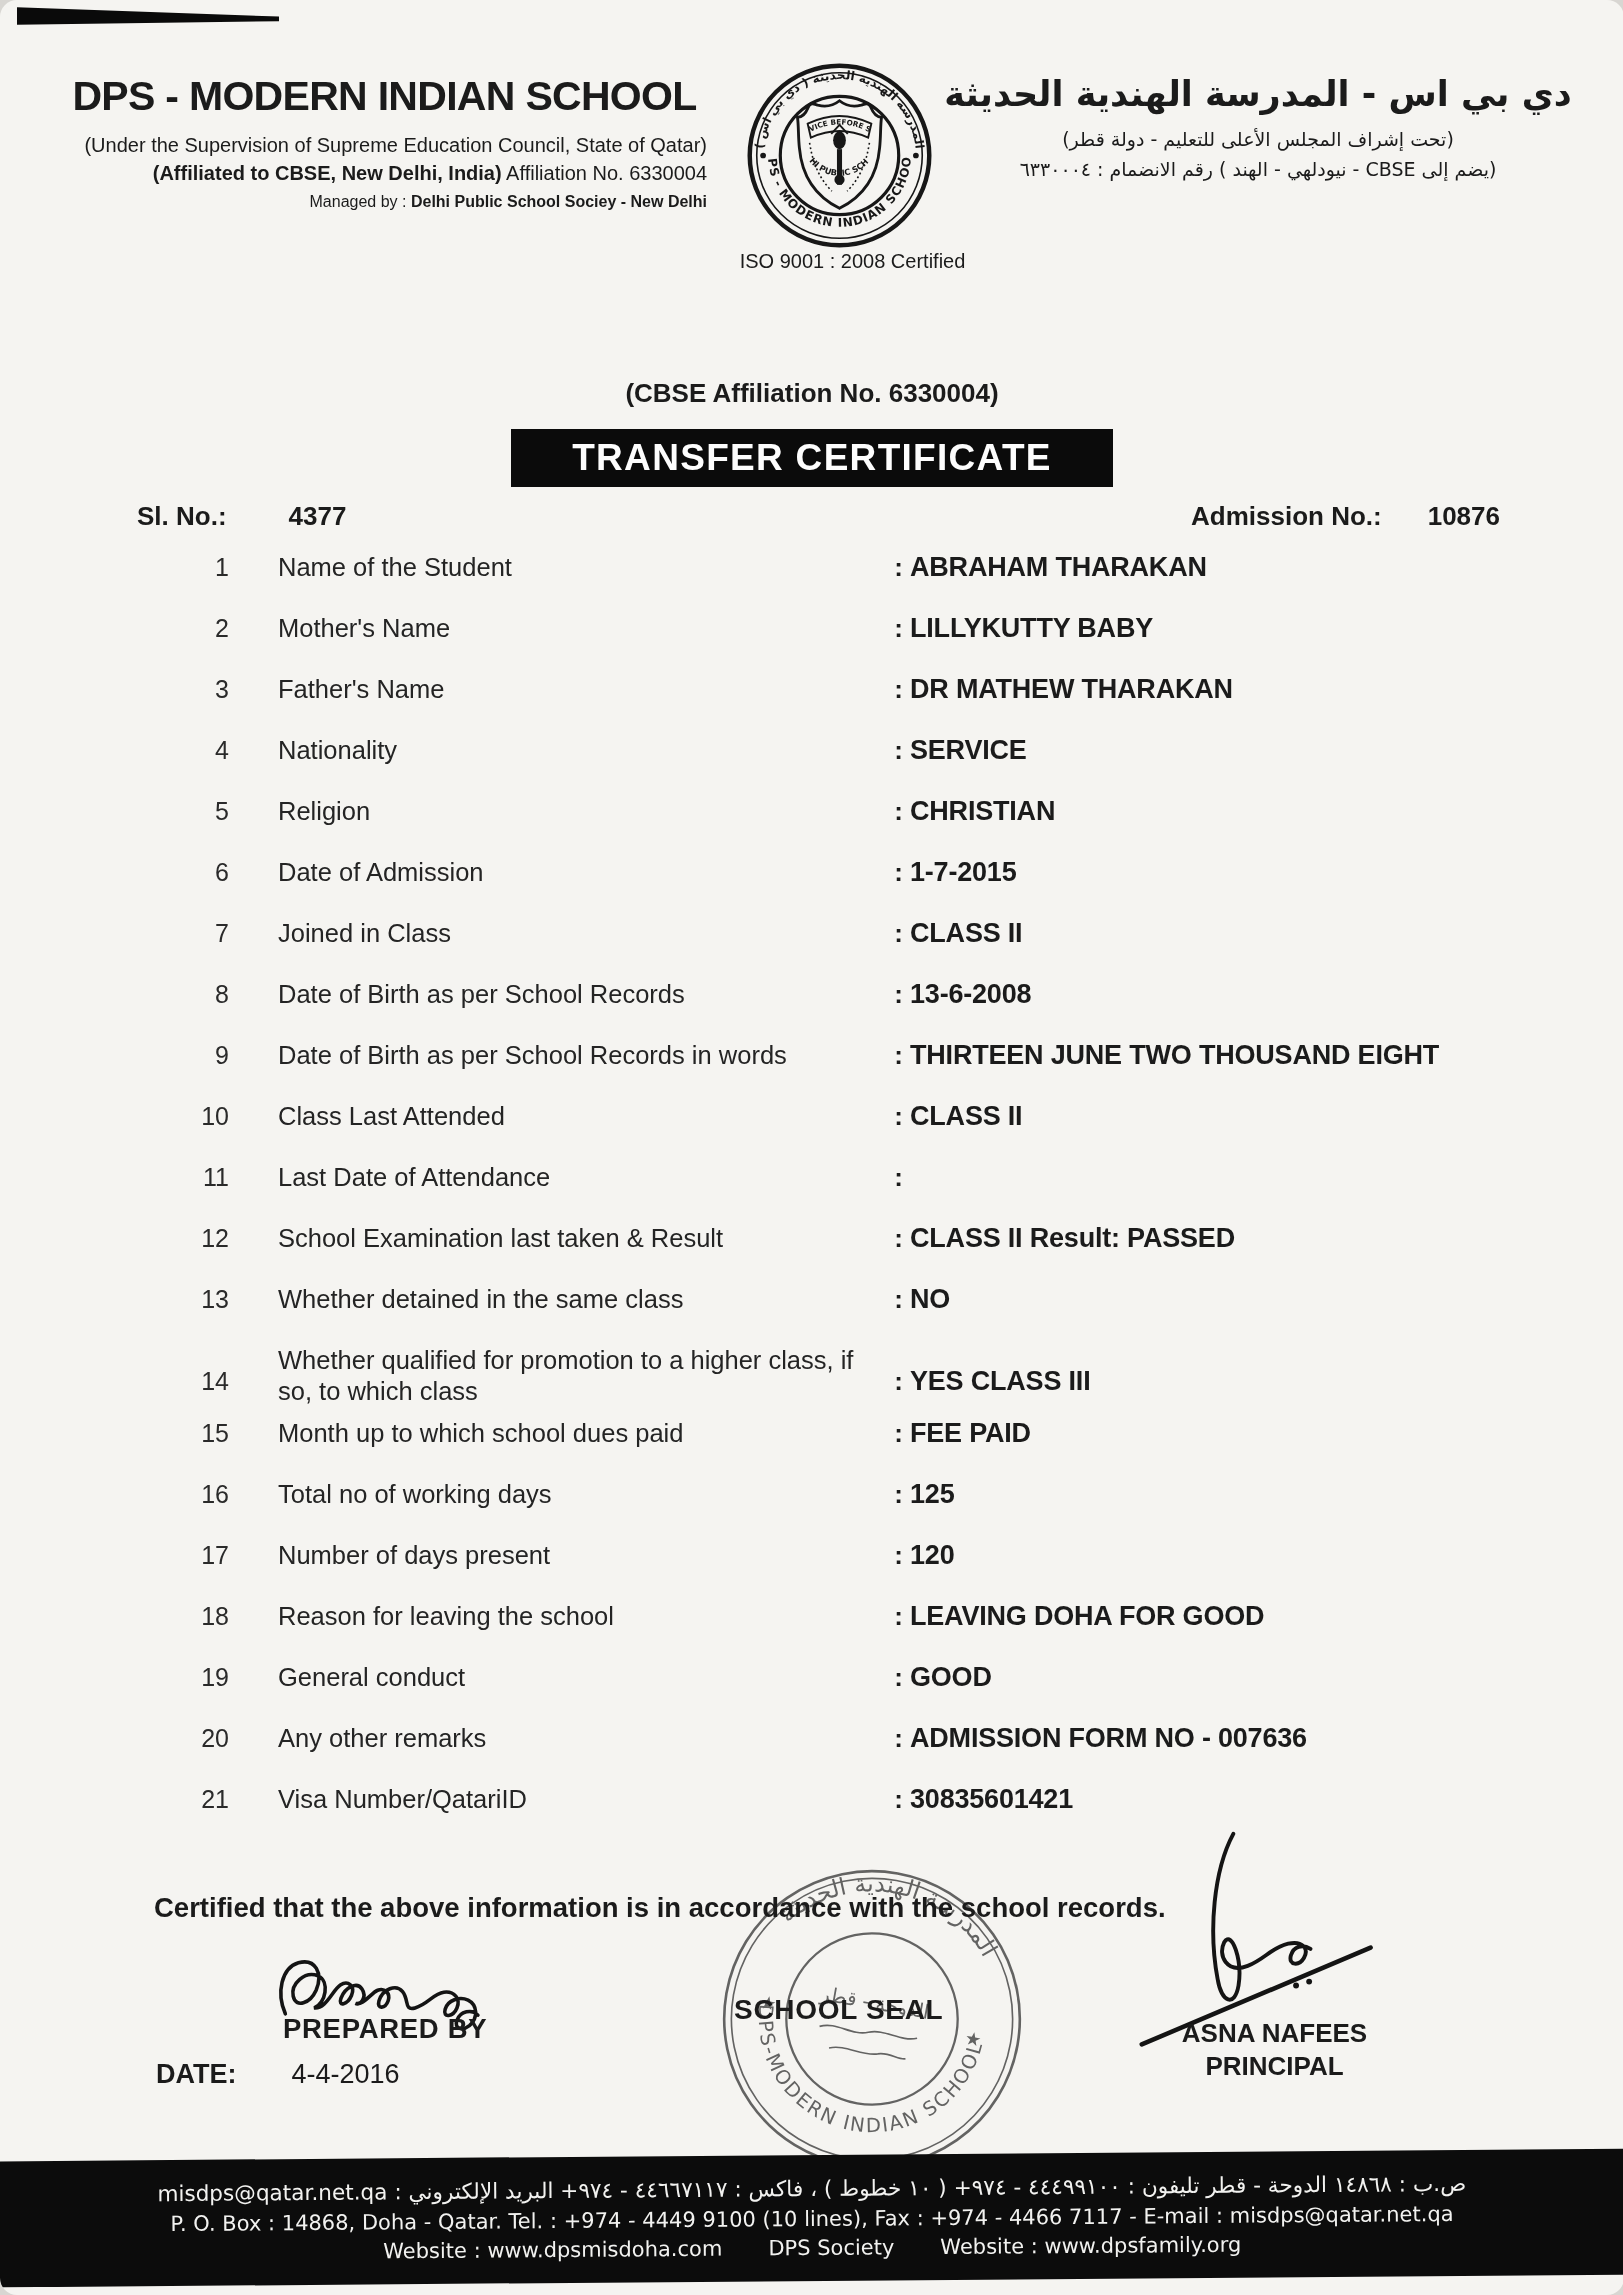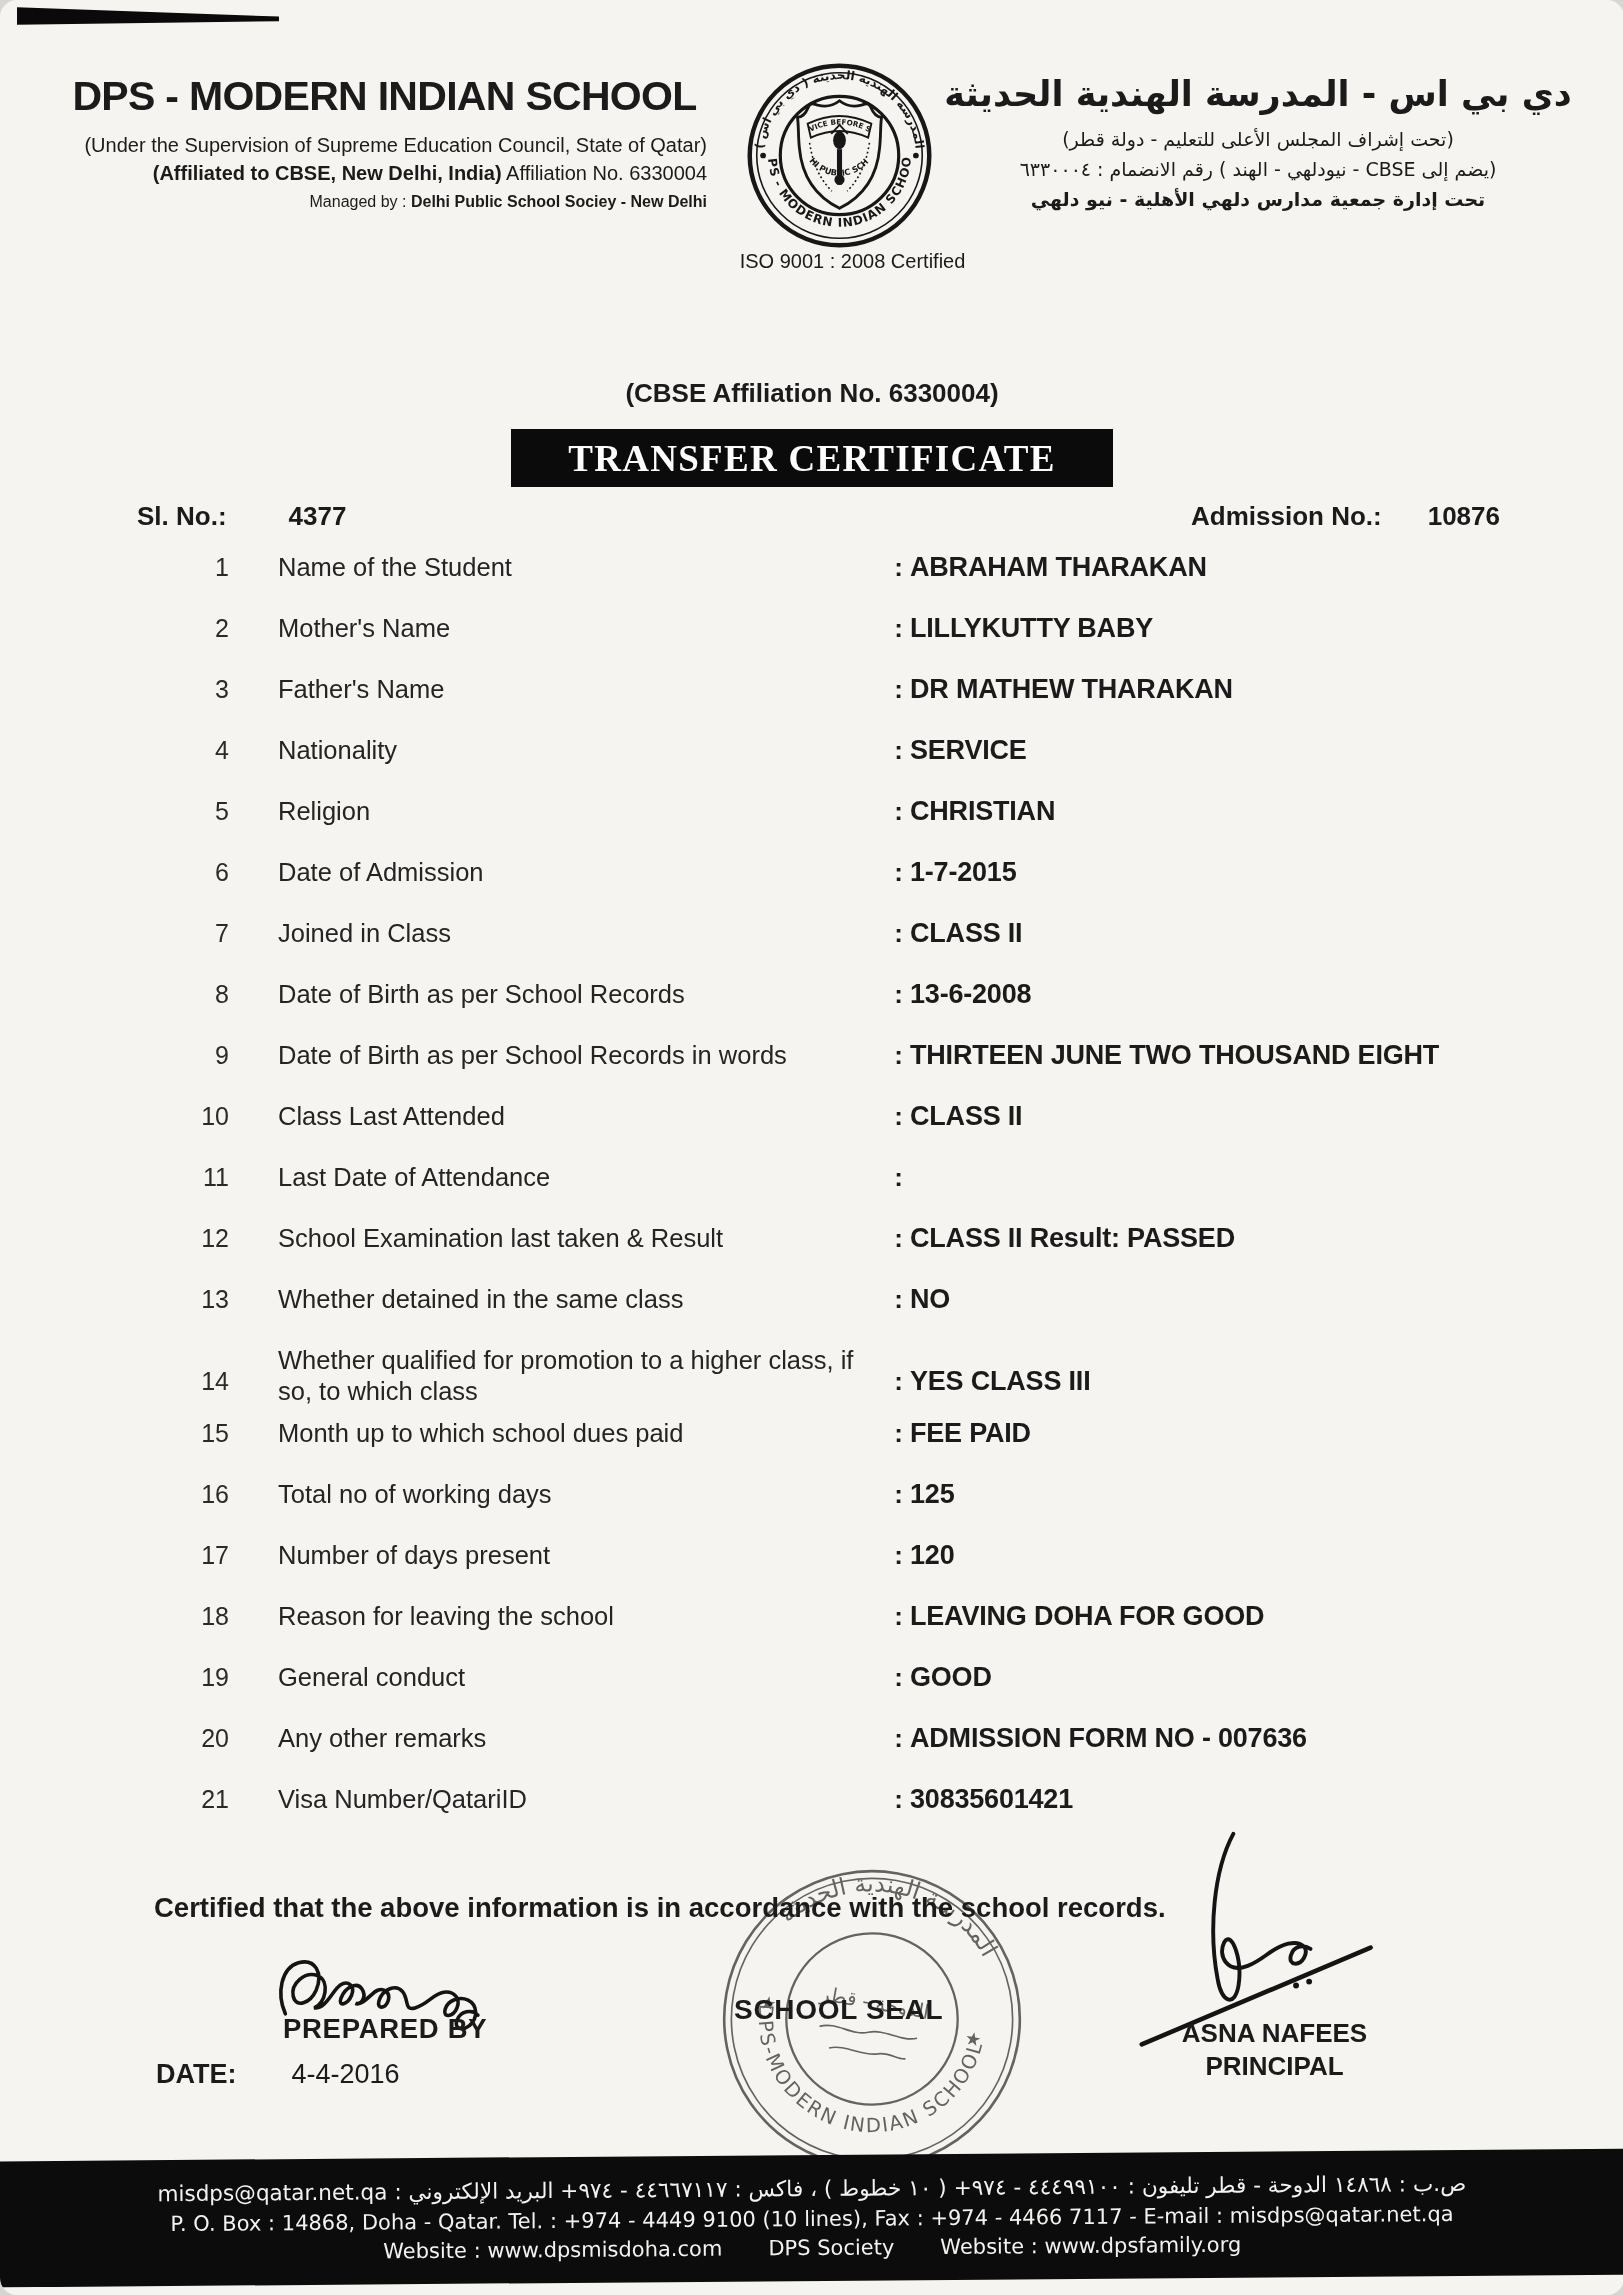--- a/index.html
+++ b/index.html
@@ -24,21 +24,21 @@
   .header-ar{position:absolute;right:52px;top:69px;width:628px;direction:rtl;text-align:center;
     font-family:"DejaVu Sans",sans-serif;}
   .h-ar-name{font-size:35px;font-weight:700;line-height:50px;}
   .h-ar-sub{font-size:19px;line-height:30px;margin-top:5.2px;}
   .h-ar-aff{font-size:19px;line-height:30px;}
   .h-ar-managed{font-size:19px;line-height:30px;font-weight:700;}
   .iso-line{position:absolute;left:689px;top:250px;width:327px;text-align:center;font-size:20px;}
   
   .cbse-line{position:absolute;left:0;top:378px;width:100%;text-align:center;font-size:26px;font-weight:700;}
   .tc-bar{position:absolute;left:511px;top:429px;width:602px;height:58px;background:#0b0b0b;
-    display:flex;align-items:center;justify-content:center;font-family:Liberation Serif, serif;}
+    display:flex;align-items:center;justify-content:center;}
   .tc-bar span{color:#fdfdfd;font-size:37px;font-weight:700;letter-spacing:1.3px;}
   .serials{position:absolute;left:137px;top:501px;right:124px;display:flex;justify-content:space-between;
     font-size:26px;font-weight:700;}
   .serials .grp span + span{margin-left:62px;}
   .serials .grp-r span + span{margin-left:46px;}
   
   .tc-table{position:absolute;left:0;top:552px;width:100%;}
   .row{display:grid;grid-template-columns:85px 49px 609px 23px 1fr;padding-left:144px;height:61px;
     align-items:start;}
   .row .num{text-align:right;font-size:25px;color:#2a2a2a;line-height:31px;}
@@ -108,21 +108,20 @@
       <path d="M103,130 C108,162 118,186 138,206" fill="none" stroke="#171717" stroke-width="2.5" stroke-dasharray="3,4"></path>
       <path d="M197,130 C192,162 182,186 162,206" fill="none" stroke="#171717" stroke-width="2.5" stroke-dasharray="3,4"></path>
       <text font-size="13" font-weight="700" fill="#171717"><textPath href="#logoInner" startOffset="50%" text-anchor="middle">DELHI PUBLIC SCHOOL</textPath></text>
     </svg>
   </div>
 
   <div class="header-ar" dir="rtl">
     <div class="h-ar-name">دي بي اس - المدرسة الهندية الحديثة</div>
     <div class="h-ar-sub">(تحت إشراف المجلس الأعلى للتعليم - دولة قطر)</div>
     <div class="h-ar-aff">(يضم إلى CBSE - نيودلهي - الهند )  رقم الانضمام : ٦٣٣٠٠٠٤</div>
-    <div class="h-ar-managed">تحت إدارة جمعية مدارس دلهي الأهلية - نيو دلهي</div>
   </div>
 
   <div class="iso-line">ISO 9001 : 2008 Certified</div>
 
   <div class="cbse-line">(CBSE Affiliation No. 6330004)</div>
 
   <div class="tc-bar">
     <span>TRANSFER CERTIFICATE</span>
   </div>
 

